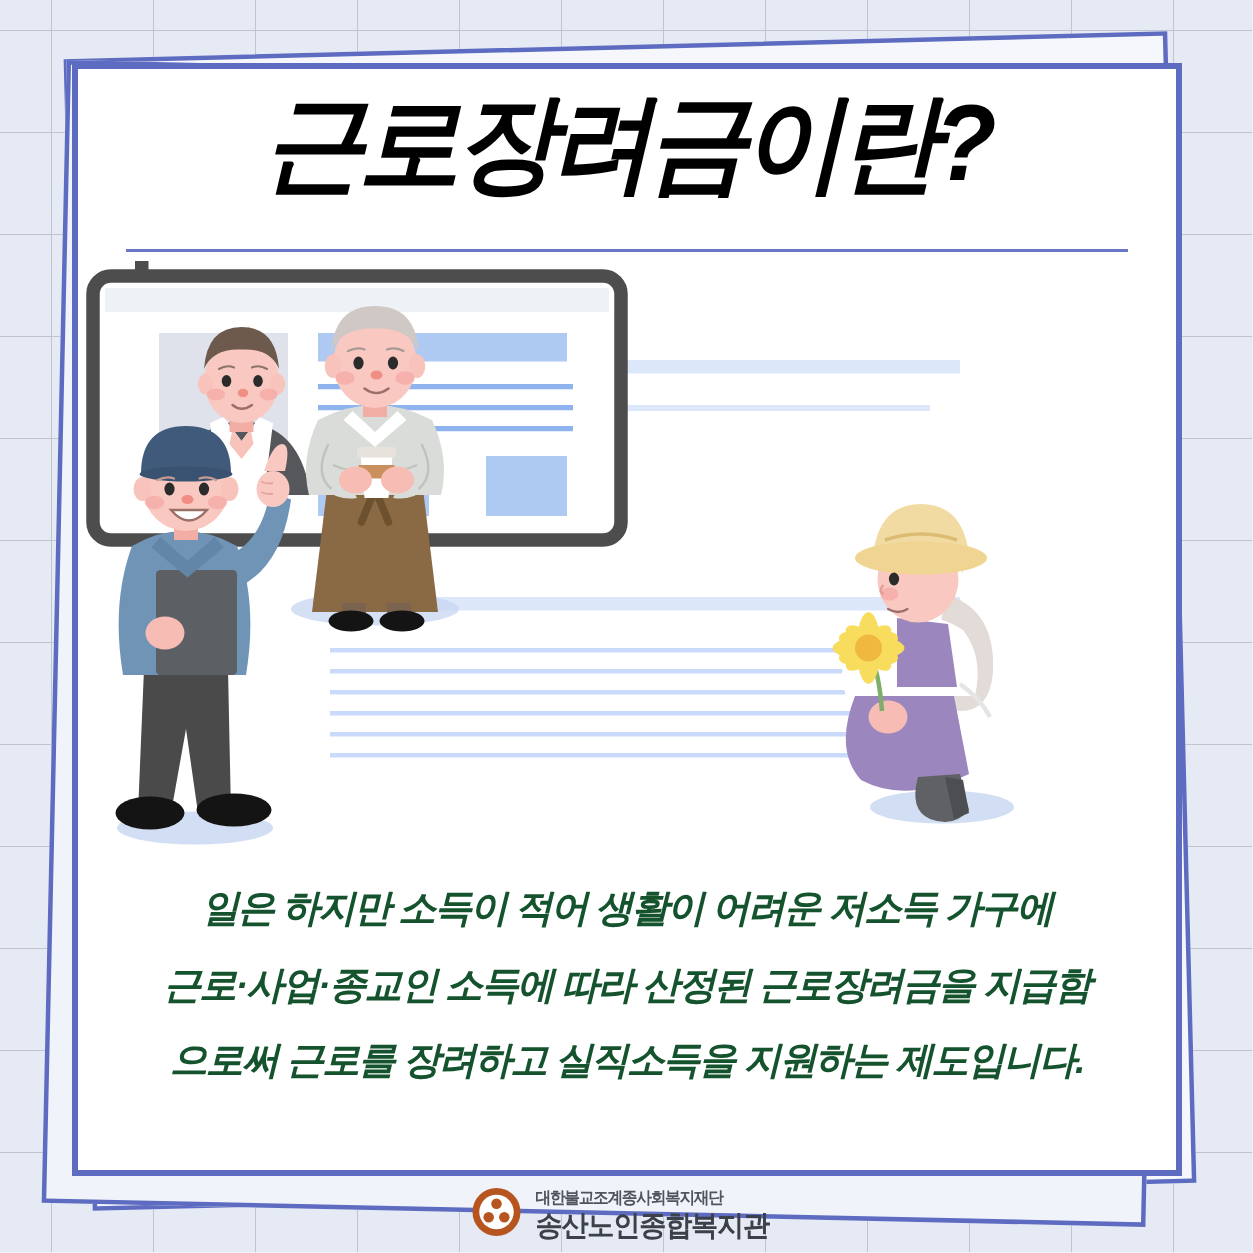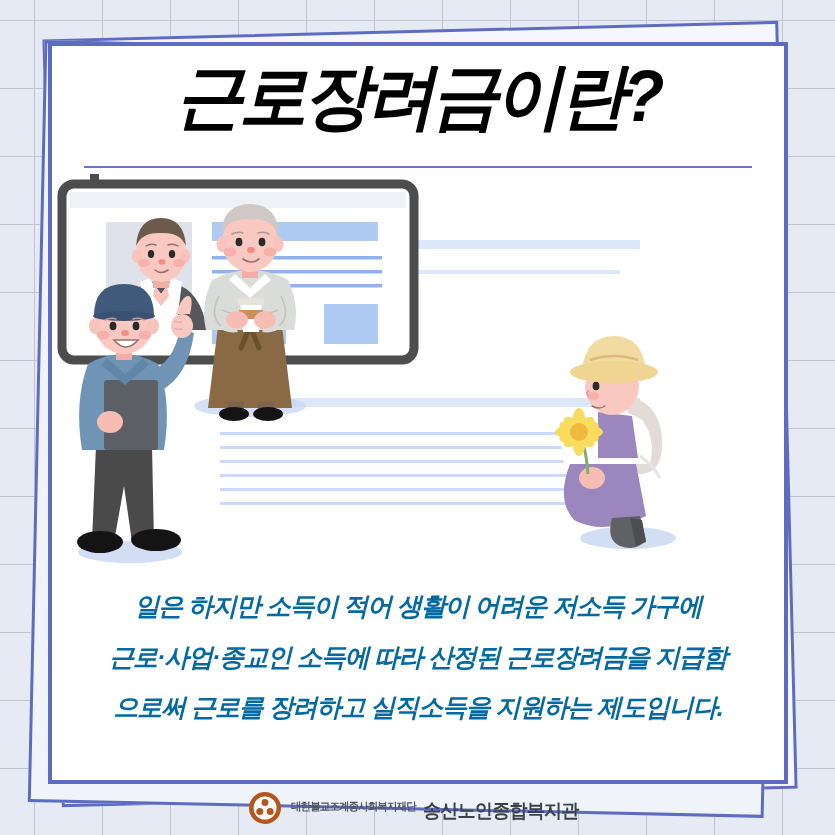--- a/index.html
+++ b/index.html
@@ -95,21 +95,21 @@
     width: 732px; height: 420px;
   }
   #illustration svg { display: block; width: 100%; height: 100%; }
 
   
   #body-copy {
     position: absolute;
     left: 26px; right: 26px;
     top: 548px;
     text-align: center;
-    color: #0369a1;
+    color: #14532d;
   }
   .body-line {
     font-family: "Liberation Sans", "DejaVu Sans", sans-serif;
     font-size: 25.5px;
     font-weight: 700;
     line-height: 1.0;
     letter-spacing: -1.1px;
     margin: 0 0 25px 0;
     white-space: nowrap;
     transform: scaleX(0.98);
@@ -123,21 +123,21 @@
     bottom: 2px;
     height: 46px;
     display: flex;
     align-items: center;
     justify-content: center;
     gap: 9px;
   }
   #footer-mark { flex: 0 0 auto; }
   #footer-text {
     display: flex;
-    flex-direction: row;
+    flex-direction: column;
     justify-content: center;
     line-height: 1;
   }
   #footer-org {
     font-size: 11px;
     font-weight: 700;
     color: #50545e;
     letter-spacing: -0.9px;
     margin-bottom: 3px;
     transform: scaleX(0.95);

